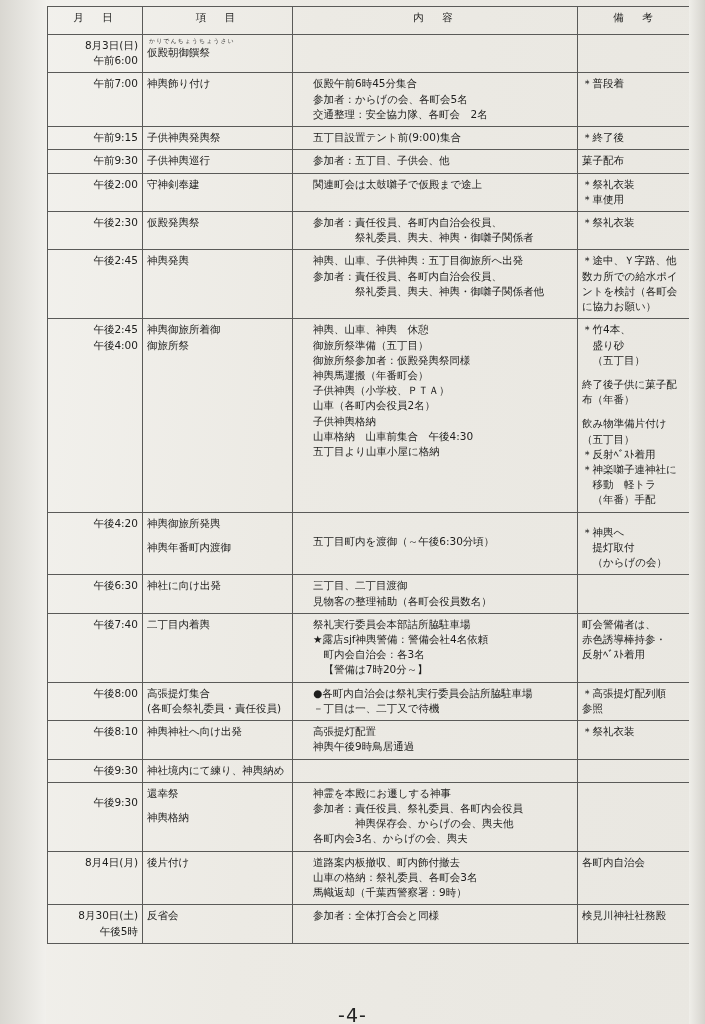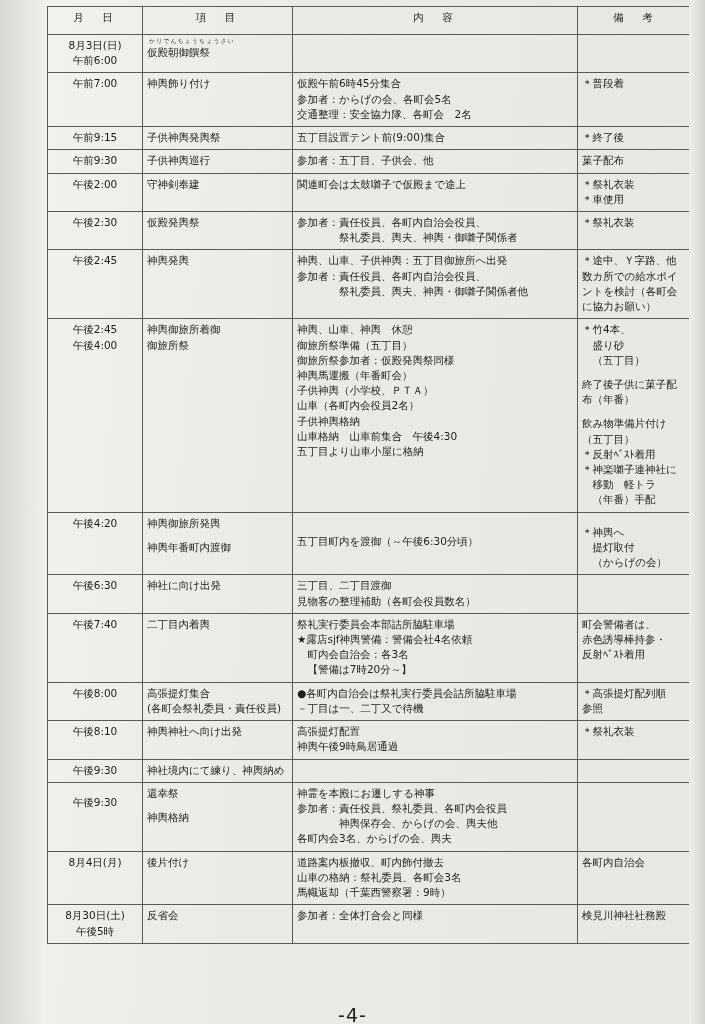--- a/index.html
+++ b/index.html
@@ -44,25 +44,25 @@
     font-size:11.5px;
     letter-spacing:4px;
     padding:5px 2px 6px 2px;
     height:20px;
     margin-top:7px;
   }
   col.c1{width:95px;}
   col.c2{width:150px;}
   col.c3{width:285px;}
   col.c4{width:115px;}
-  .time{ text-align:center; padding-right:6px; white-space:nowrap;}
+  .time{ text-align:right; padding-right:6px; white-space:nowrap;}
   .time .line{display:block;}
   .item{ padding-left:4px;}
   .item .line{display:block;}
-  .body .line{display:block;}
+  .body .line{display:block;margin-left:16px;}
   .note{ padding-left:5px;margin-top:40px;}
   .note .line{display:block;}
   .ruby{
     display:block;
     font-size:6px;
     letter-spacing:1px;
     color:#3a3a39;
     line-height:1;
     margin-bottom:1px;
     padding-left:2px;

